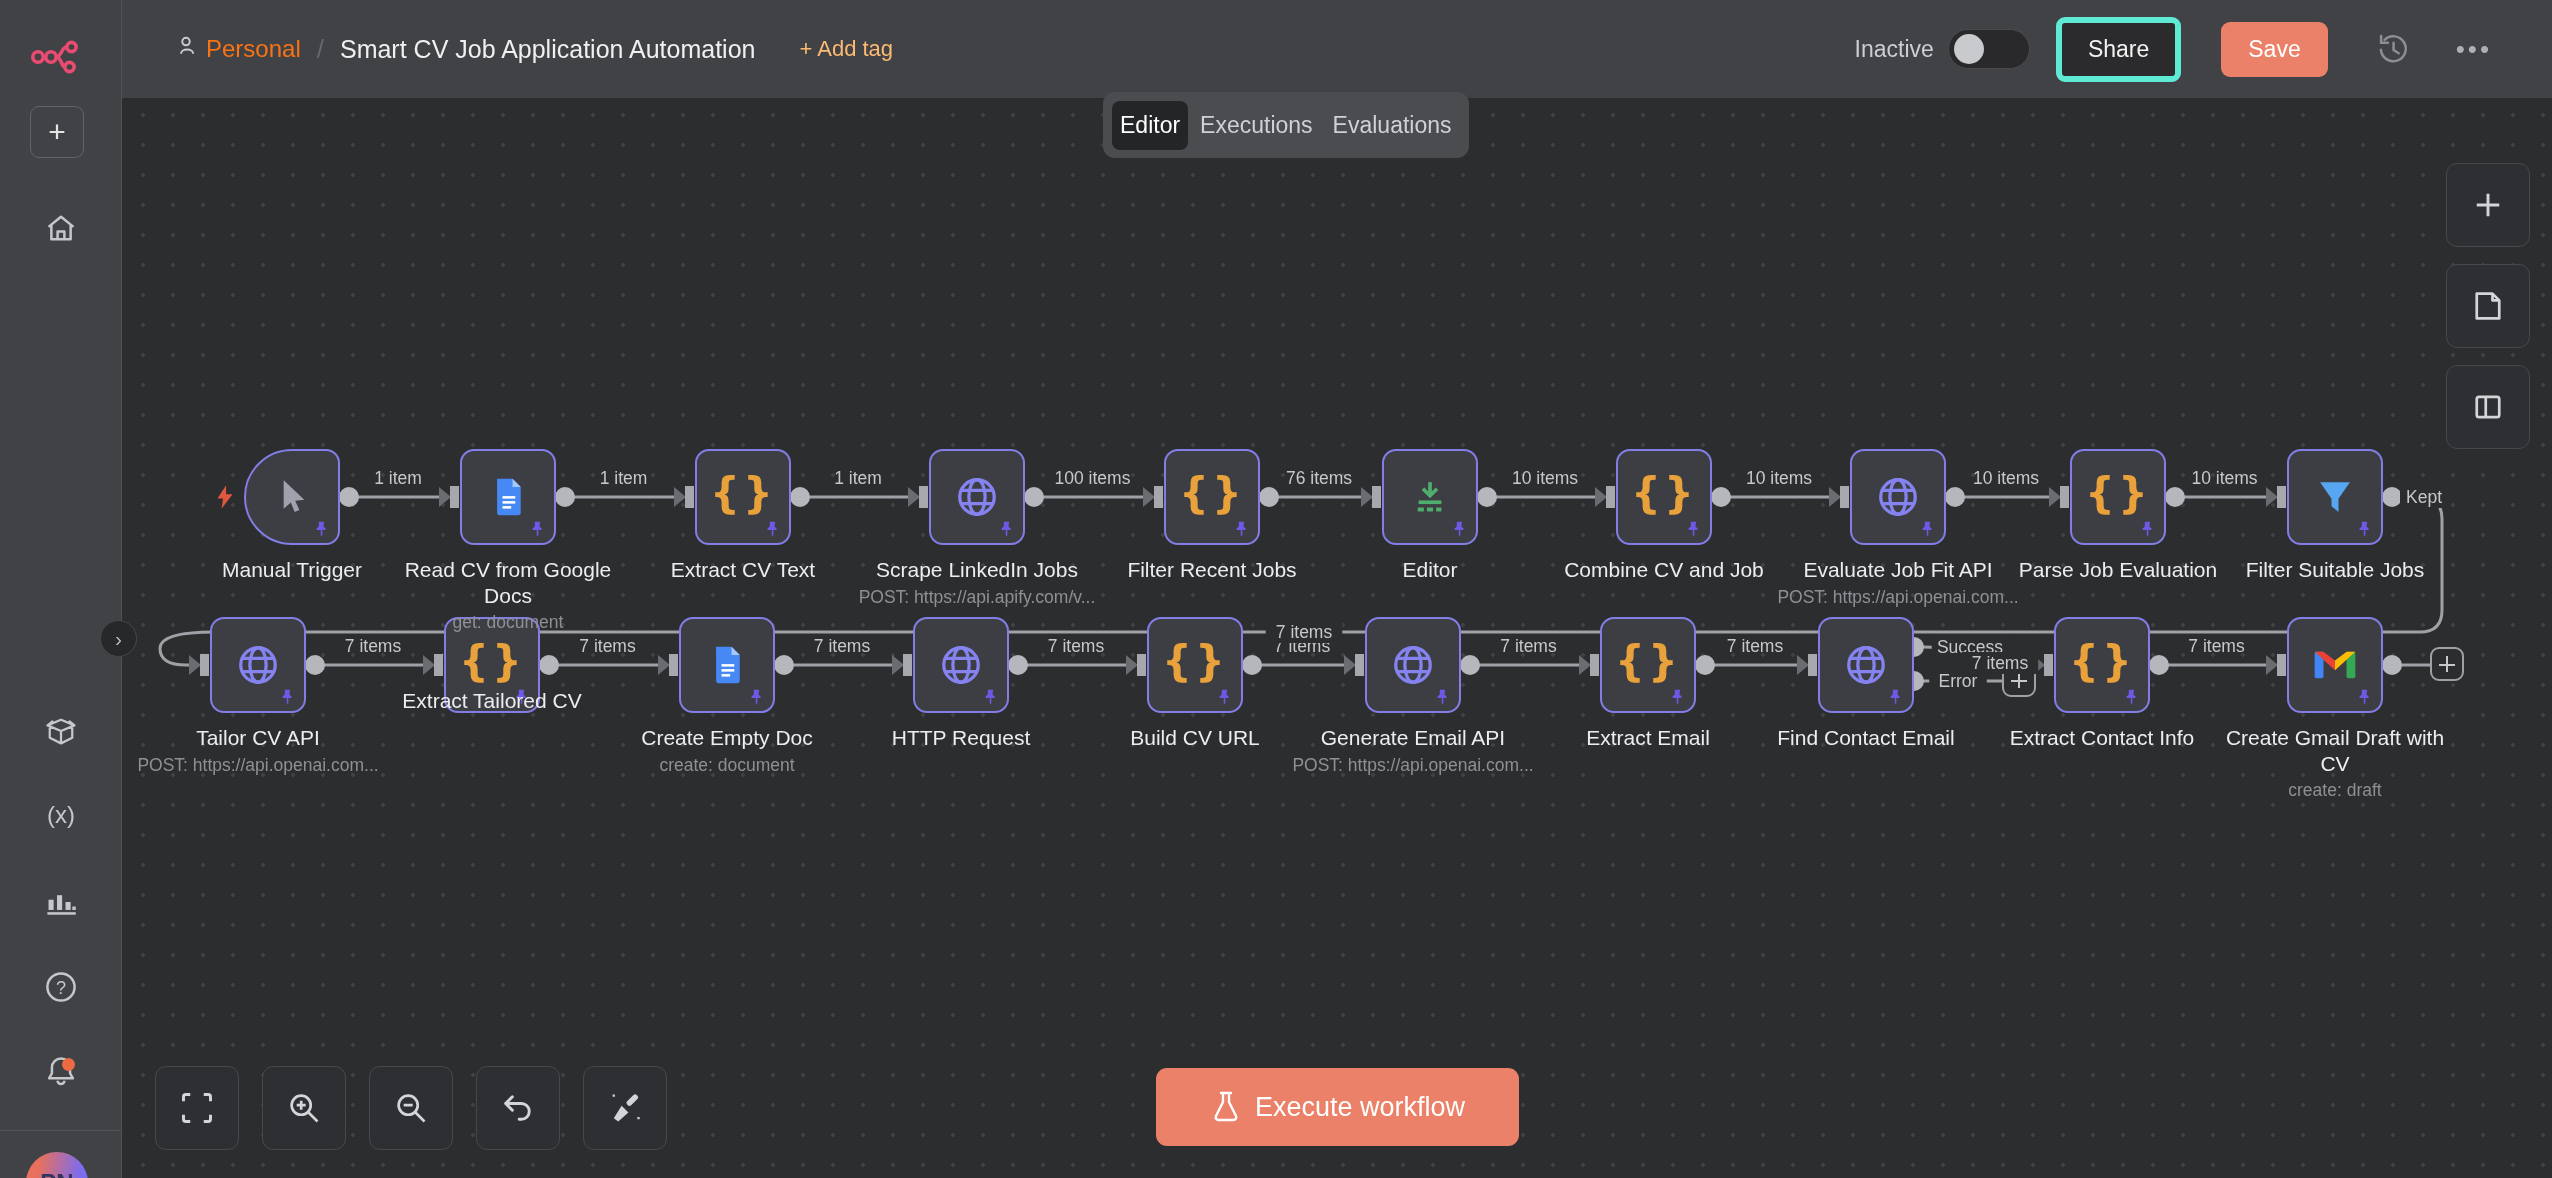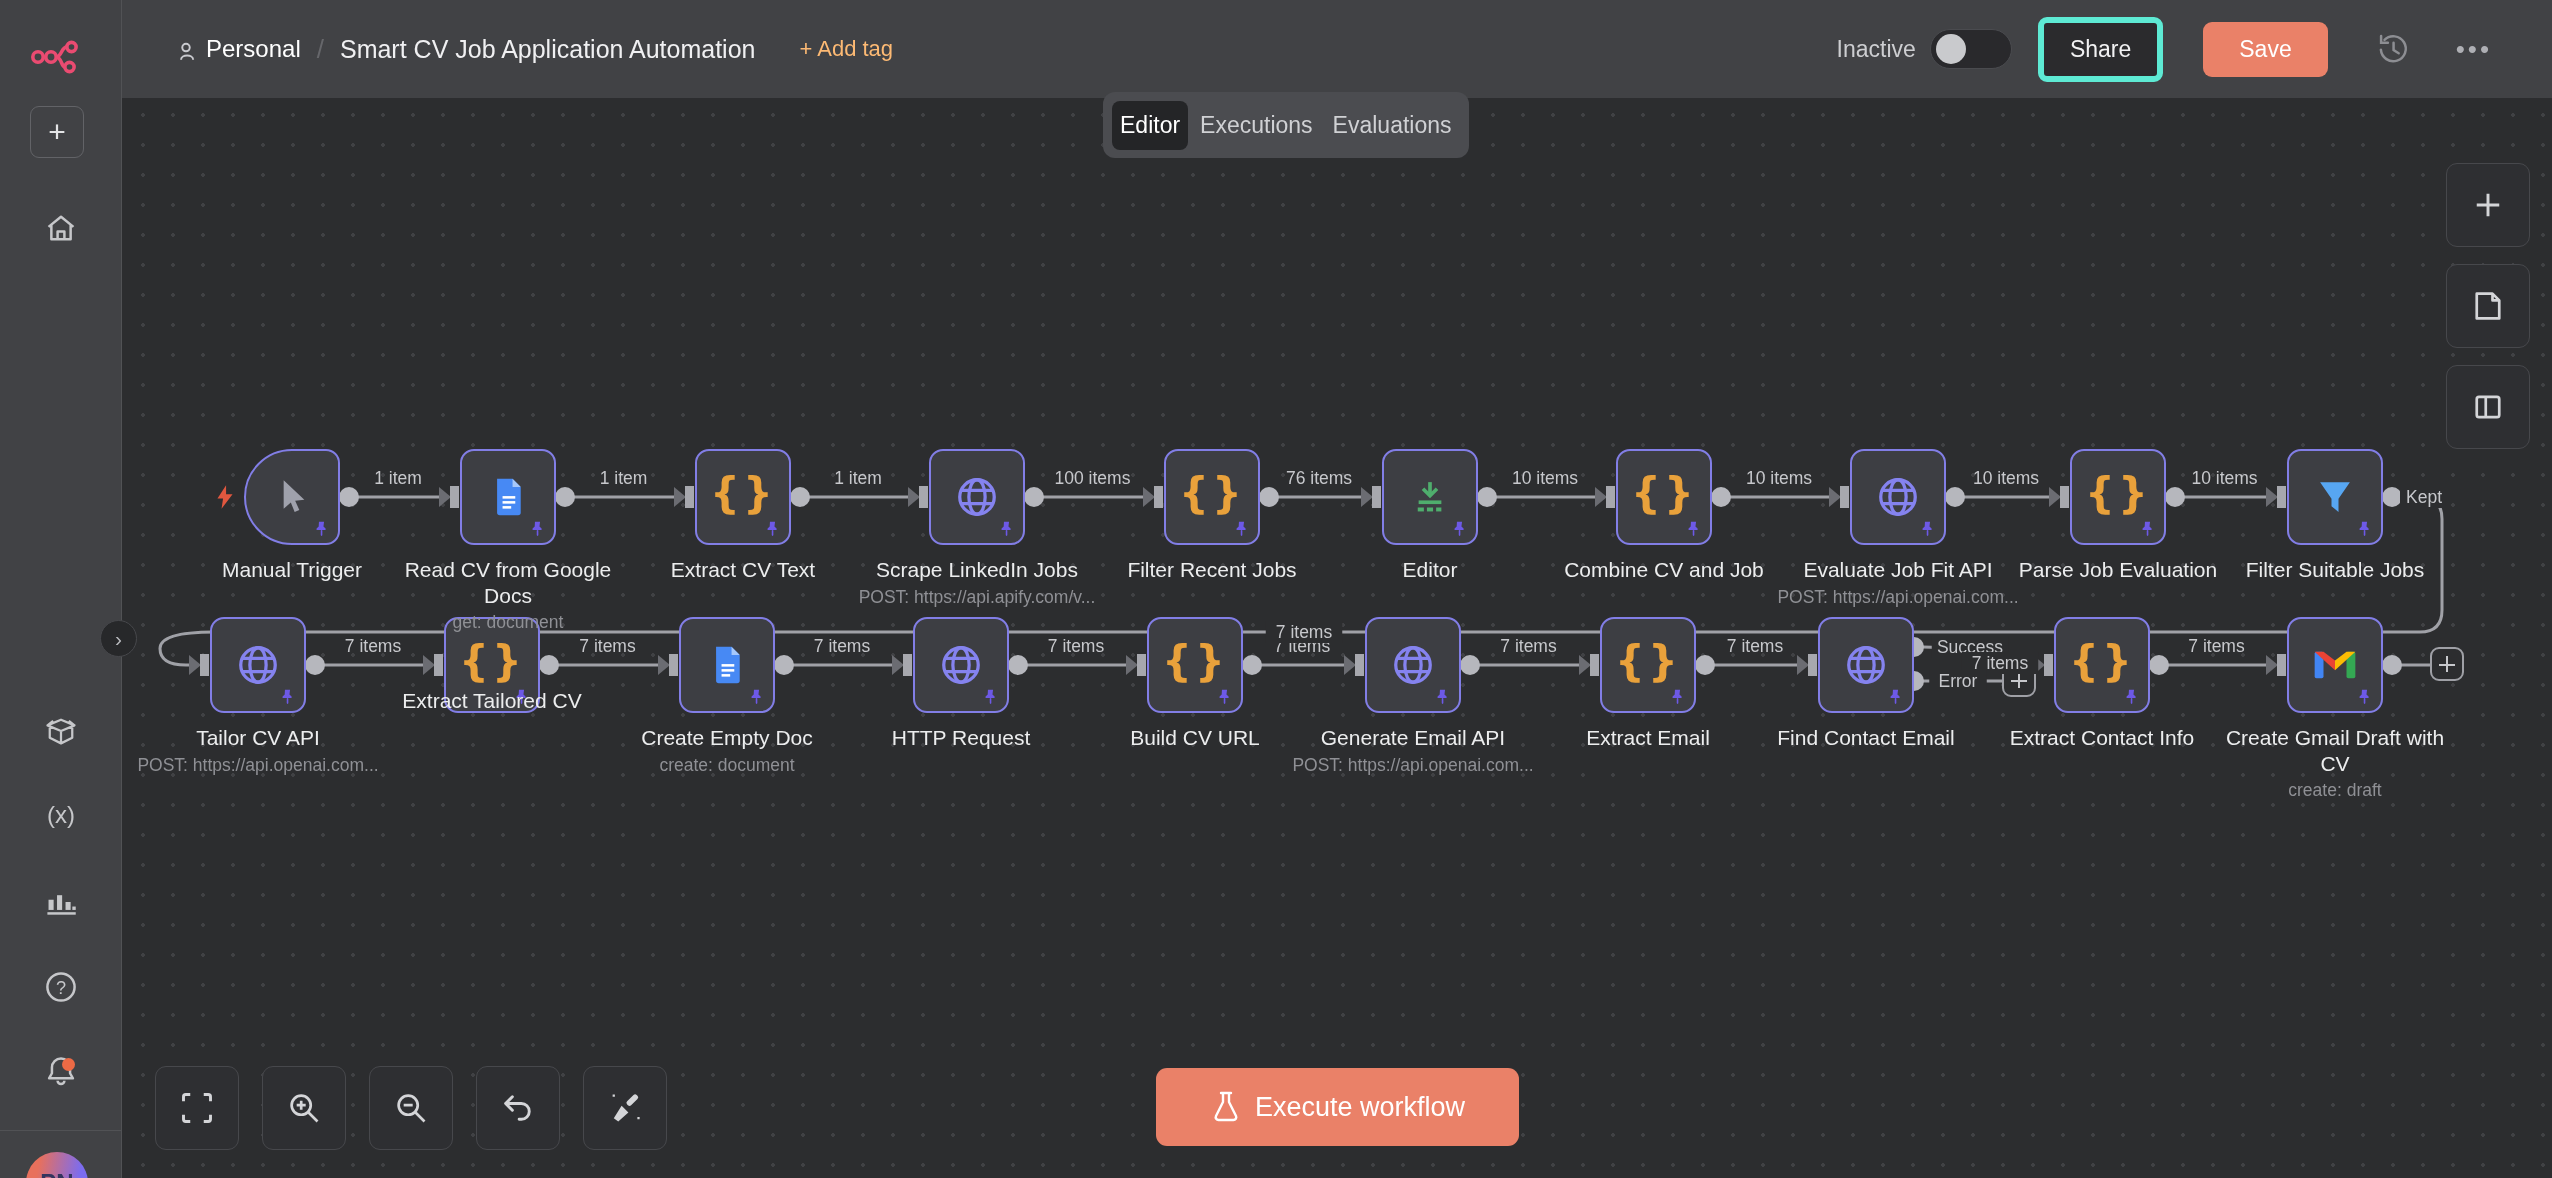--- a/index.html
+++ b/index.html
@@ -18,33 +18,33 @@
           background:linear-gradient(100deg,#e8705c 20%,#7b6cf0 80%);display:flex;align-items:center;justify-content:center;
           color:#33355e;font-weight:bold;font-size:24px;cursor:pointer;}
   .badge-dot{position:absolute;left:62px;top:1058px;width:13px;height:13px;border-radius:50%;background:#ed6a45;}
   .chevron-pill{position:absolute;left:100px;top:620px;width:37px;height:37px;border-radius:50%;
                 background:#27282a;border:1px solid #47484c;color:#b9babe;font-size:21px;
                 display:flex;align-items:center;justify-content:center;z-index:30;cursor:pointer;}
   
   .header{position:absolute;left:122px;top:0;width:2430px;height:98px;background:#414245;z-index:15;
           display:flex;align-items:center;justify-content:space-between;padding:0 60px 0 54px;}
   .hdr-left{display:flex;align-items:center;gap:16px;}
-  .crumb{color:#ffffff;font-size:24px;display:flex;align-items:flex-end;gap:10px;cursor:pointer;}
+  .crumb{color:#f97316;font-size:24px;display:flex;align-items:flex-start;gap:10px;cursor:pointer;}
   .slash{color:#66676b;font-size:26px;}
   .wf-title{color:#f0f0f2;font-size:25px;cursor:text;}
   .add-tag{color:#fdba74;font-size:22px;margin-left:28px;cursor:pointer;}
   .hdr-right{display:flex;align-items:center;}
   .status-label{color:#cdced1;font-size:23px;margin-right:14px;}
   .toggle{width:82px;height:40px;border-radius:20px;background:#29292c;border:1px solid #4a4b4f;
           position:relative;cursor:pointer;margin-right:26px;}
   .toggle .knob{position:absolute;left:5px;top:4px;width:30px;height:30px;border-radius:50%;background:#c9cacd;}
   .btn-share{background:#2b2b2d;border:6px solid #5eead4;color:#f2f2f3;font-size:23px;border-radius:9px;
              padding:13px 26px;margin-right:40px;cursor:pointer;}
   .btn-save{background:#ea8168;border:none;color:#fff;font-size:23px;border-radius:9px;
-            padding:14px 36px;margin-right:48px;cursor:pointer;}
+            padding:14px 27px;margin-right:48px;cursor:pointer;}
   .hdr-icon{margin-right:46px;cursor:pointer;display:flex;}
   .hdr-dots{color:#aeafb4;font-size:26px;letter-spacing:3px;cursor:pointer;}
   
   .tabs{position:absolute;left:1103px;top:92px;height:66px;background:#4b4c50;border-radius:12px;
         display:flex;align-items:center;padding:0 9px;gap:4px;z-index:18;}
   .tab{color:#d0d1d4;font-size:23px;padding:11px 8px;border-radius:8px;cursor:pointer;}
   .tab.active{background:#242527;color:#ffffff;}
   
   .canvas{position:absolute;left:122px;top:98px;width:2535px;height:1080px;background-color:#2c2d2f;
           background-image:radial-gradient(circle,#404144 1.7px,transparent 1.9px);

